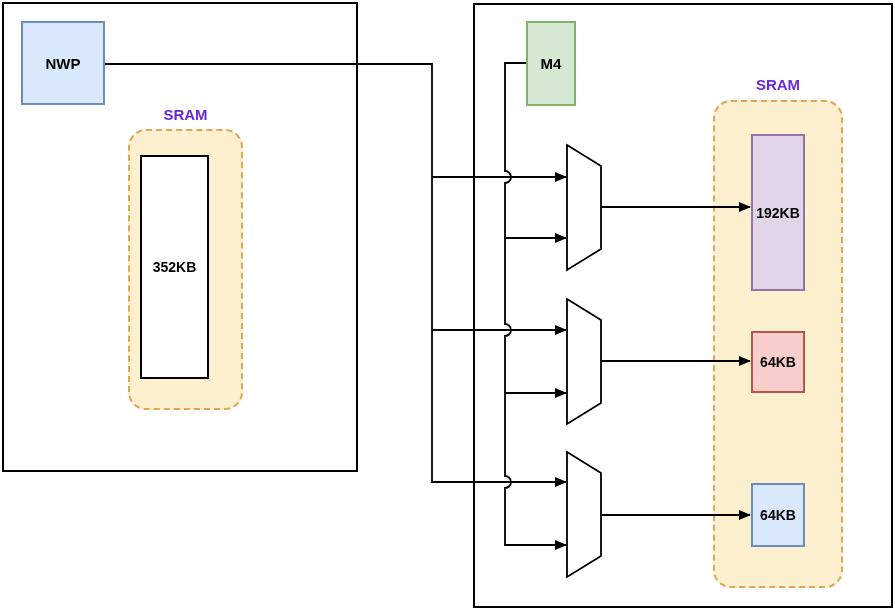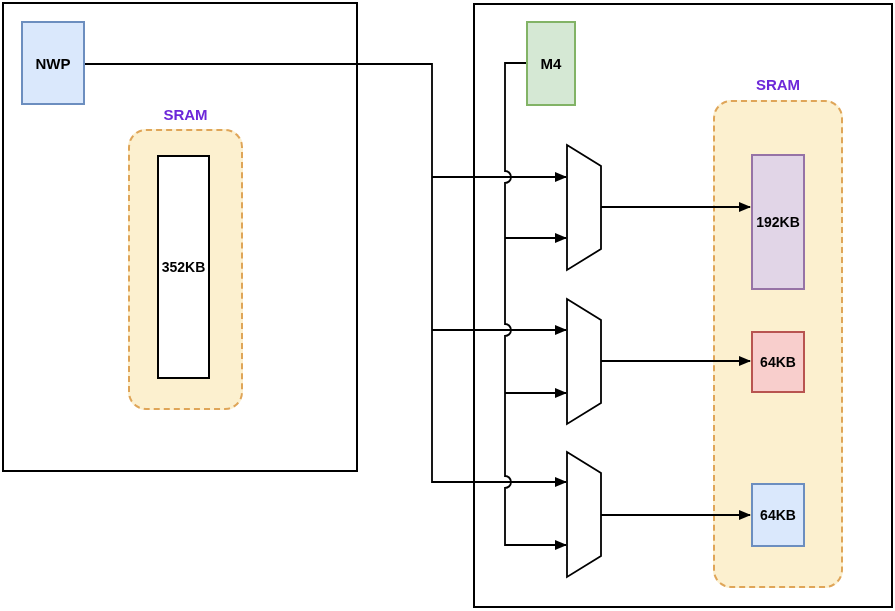--- a/index.html
+++ b/index.html
@@ -51,28 +51,28 @@
     position: absolute;
     display: flex;
     align-items: center;
     justify-content: center;
     font-weight: bold;
     color: #000;
     border: 2px solid #000;
     box-sizing: border-box;
     z-index: 4;
   }
-  #nwp-box { left: 21px;  top: 21px;  width: 64px; height: 84px; font-size: 15px; }
+  #nwp-box { left: 21px;  top: 21px;  width: 84px; height: 84px; font-size: 15px; }
   #m4-box  { left: 526px; top: 21px;  width: 50px; height: 85px; font-size: 15px; }
 
   .bank {
     font-size: 14px;
   }
-  #bank-352 { left: 157px; top: 155px; width: 53px; height: 224px; border-width: 2px; }
-  #bank-192 { left: 751px; top: 134px; width: 54px; height: 136px; margin-top: 20px; }
+  #bank-352 { left: 140px; top: 155px; width: 69px; height: 224px; border-width: 2px; }
+  #bank-192 { left: 751px; top: 134px; width: 54px; height: 157px; }
   #bank-64r { left: 751px; top: 331px; width: 54px; height: 62px; }
   #bank-64b { left: 751px; top: 483px; width: 54px; height: 64px; }
 </style>
 </head>
 <body>
 
 <div id="left-container" class="container"></div>
 <div id="right-container" class="container"></div>
 
 <div id="left-sram-title" class="sram-title">SRAM</div>

